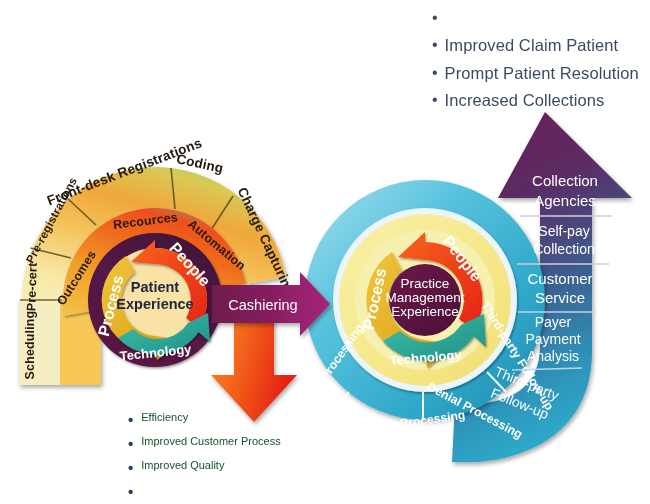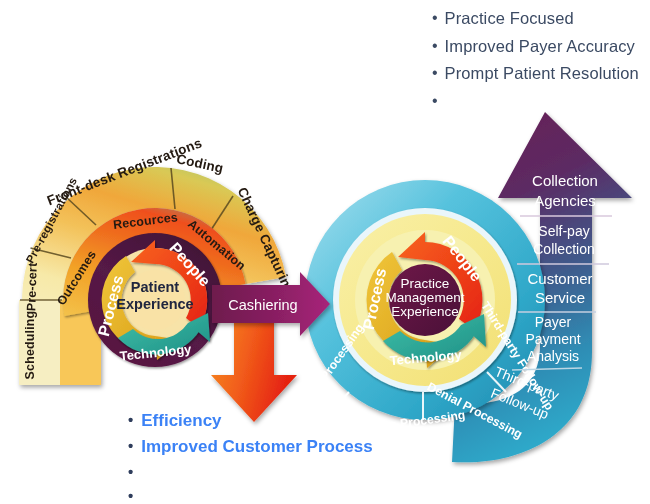--- a/index.html
+++ b/index.html
@@ -26,21 +26,21 @@
   }
   #bullets-top .txt{
     color:#3b4a63;font-size:16.5px;letter-spacing:.1px;white-space:nowrap;
   }
   #bullets-bottom{left:128px;top:412px;}
   #bullets-bottom .row{margin-bottom:9px;}
   #bullets-bottom .dot{
     color:#2f3d5c;font-size:15px;line-height:15px;margin-right:8px;font-weight:bold;
   }
   #bullets-bottom .txt{
-    color:#3b82f6;font-size:17px;font-weight:bold;white-space:nowrap;letter-spacing:0px;
+    color:#14532d;font-size:11px;font-weight:normal;white-space:nowrap;letter-spacing:0px;
   }
 
   
   .ringlabel{
     font-family:"Liberation Sans", sans-serif;
     font-weight:bold;
     fill:#241a12;
     font-size:12.4px;
     letter-spacing:.2px;
   }
@@ -303,45 +303,46 @@
       <text class="arrowtext" style="font-size:14px" x="553" y="361">Analysis</text>
       <line x1="512" y1="370" x2="582" y2="368" stroke="#bcd6e4" stroke-width="1.4"></line>
       <text class="arrowtext" style="font-size:14px" transform="translate(525,388) rotate(22)">Third-party</text>
       <text class="arrowtext" style="font-size:14px" transform="translate(518,408) rotate(22)">Follow-up</text>
     </g>
   </svg>
 
   <div class="bullets" id="bullets-top">
     <div class="row">
       <span class="dot">•</span>
-      <span class="txt">Practice Focused</span>
-    </div>
-    <div class="row">
-      <span class="dot">•</span>
-      <span class="txt">Improved Payer Accuracy</span>
+    </div>
+    <div class="row">
+      <span class="dot">•</span>
+      <span class="txt">Improved Claim Patient</span>
     </div>
     <div class="row">
       <span class="dot">•</span>
       <span class="txt">Prompt Patient Resolution</span>
     </div>
     <div class="row">
       <span class="dot">•</span>
+      <span class="txt">Increased Collections</span>
     </div>
   </div>
 
   <div class="bullets" id="bullets-bottom">
     <div class="row">
       <span class="dot">•</span>
       <span class="txt">Efficiency</span>
     </div>
     <div class="row">
       <span class="dot">•</span>
       <span class="txt">Improved Customer Process</span>
     </div>
     <div class="row">
       <span class="dot">•</span>
+      <span class="txt">Improved Quality</span>
     </div>
     <div class="row">
       <span class="dot">•</span>
     </div>
   </div>
 
 </div>
 
 </body></html>

